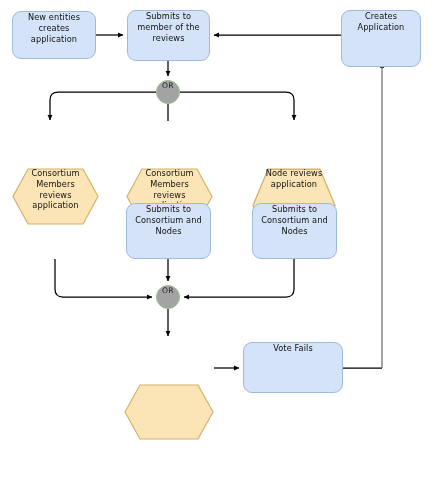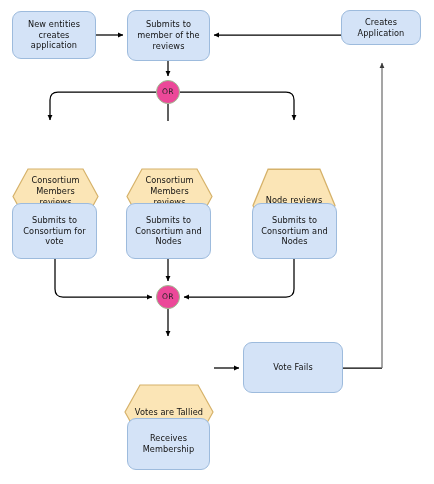--- a/index.html
+++ b/index.html
@@ -21,21 +21,21 @@
     position: absolute;
     left: 0;
     top: 0;
     width: 434px;
     height: 484px;
   }
   .node {
     position: absolute;
     box-sizing: border-box;
     display: flex;
-    align-items: center;
+    align-items: flex-start;
     justify-content: center;
     text-align: center;
     color: #111111;
     font-size: 8.2px;
     line-height: 1.32;
     letter-spacing: 0.1px;
     z-index: 3;
   }
   .rect {
     background: #d4e3f7;
@@ -55,21 +55,21 @@
     top: 0;
     width: 100%;
     height: 100%;
   }
   .hex .lbl {
     position: relative;
     z-index: 2;
     padding: 0 9px;
   }
   .gate {
-    background: #ec4899;
+    background: #a3a3a3;
     border: 1px solid #9cbf91;
     border-radius: 50%;
     font-size: 7.6px;
     color: #222222;
     letter-spacing: 0.3px;
   }
 </style>
 </head>
 <body>
 
@@ -124,21 +124,21 @@
   </svg>
 
   <div class="node rect" style="left:12px; top:11px; width:84px; height:48px;">
     <span class="lbl">New entities creates application</span>
   </div>
 
   <div class="node rect" style="left:127px; top:10px; width:83px; height:51px;">
     <span class="lbl">Submits to member of the reviews</span>
   </div>
 
-  <div class="node rect" style="left:341px; top:10px; width:80px; height:35px;">
+  <div class="node rect" style="left:341px; top:10px; width:80px; height:57px;">
     <span class="lbl">Creates Application</span>
   </div>
 
   <div class="node gate" style="left:156px; top:80px; width:24px; height:24px;">
     <span>OR</span>
   </div>
 
   <div class="node hex" style="left:12px; top:124px; width:87px; height:57px;">
     <svg class="hexshape" viewBox="0 0 87 57" preserveAspectRatio="none">
       <polygon points="16,1 71,1 86,28.5 71,56 16,56 1,28.5" fill="#fbe5b6" stroke="#d6b26a" stroke-width="1.2"></polygon>
@@ -153,44 +153,37 @@
     <span class="lbl">Consortium Members reviews application</span>
   </div>
 
   <div class="node hex" style="left:252px; top:124px; width:84px; height:75px;">
     <svg class="hexshape" viewBox="0 0 84 57" preserveAspectRatio="none">
       <polygon points="16,1 68,1 83,28.5 68,56 16,56 1,28.5" fill="#fbe5b6" stroke="#d6b26a" stroke-width="1.2"></polygon>
     </svg>
     <span class="lbl">Node reviews application</span>
   </div>
 
-  <div class="node rect" style="left:12px; top:203px; width:85px; height:56px;">
-    <span class="lbl">Submits to Consortium for vote</span>
-  </div>
 
   <div class="node rect" style="left:126px; top:203px; width:85px; height:56px;">
     <span class="lbl">Submits to Consortium and Nodes</span>
   </div>
 
   <div class="node rect" style="left:252px; top:203px; width:85px; height:56px;">
     <span class="lbl">Submits to Consortium and Nodes</span>
   </div>
 
   <div class="node gate" style="left:156px; top:285px; width:24px; height:24px;">
     <span>OR</span>
   </div>
 
   <div class="node hex" style="left:124px; top:340px; width:90px; height:56px;">
     <svg class="hexshape" viewBox="0 0 90 56" preserveAspectRatio="none">
       <polygon points="16,1 74,1 89,28 74,55 16,55 1,28" fill="#fbe5b6" stroke="#d6b26a" stroke-width="1.2"></polygon>
     </svg>
-    <span class="lbl">Votes are Tallied</span>
   </div>
 
   <div class="node rect" style="left:243px; top:342px; width:100px; height:51px;">
     <span class="lbl">Vote Fails</span>
   </div>
 
-  <div class="node rect" style="left:127px; top:418px; width:83px; height:52px;">
-    <span class="lbl">Receives Membership</span>
-  </div>
 
 </div>
 
 </body></html>

